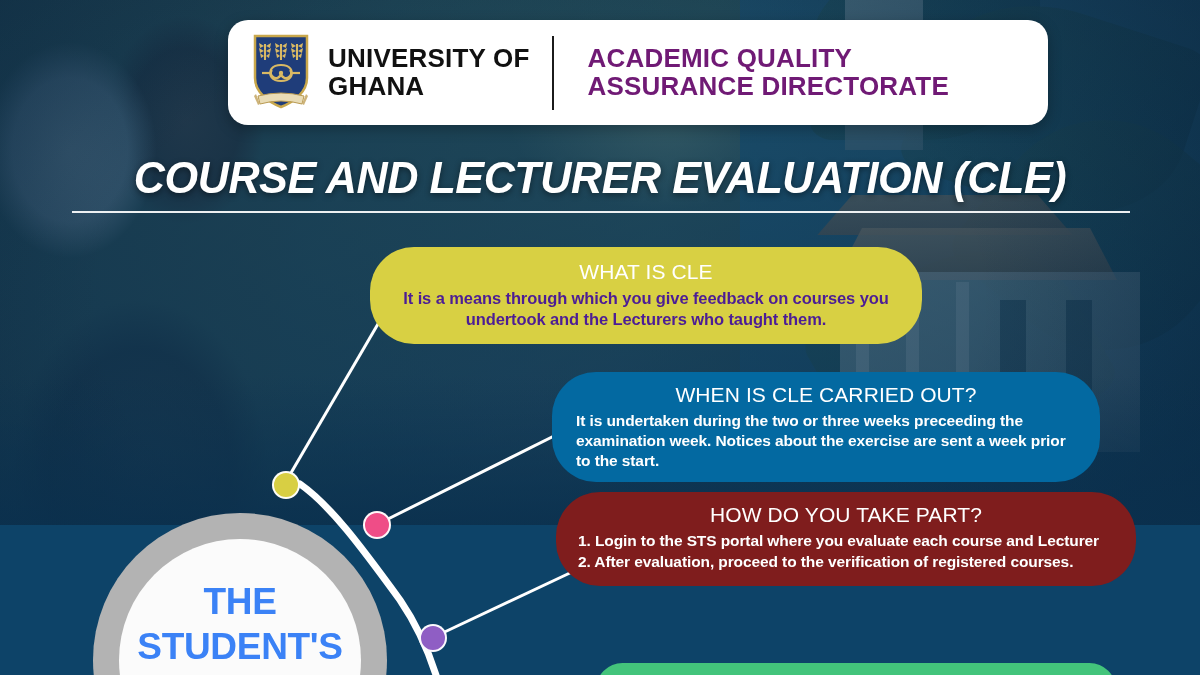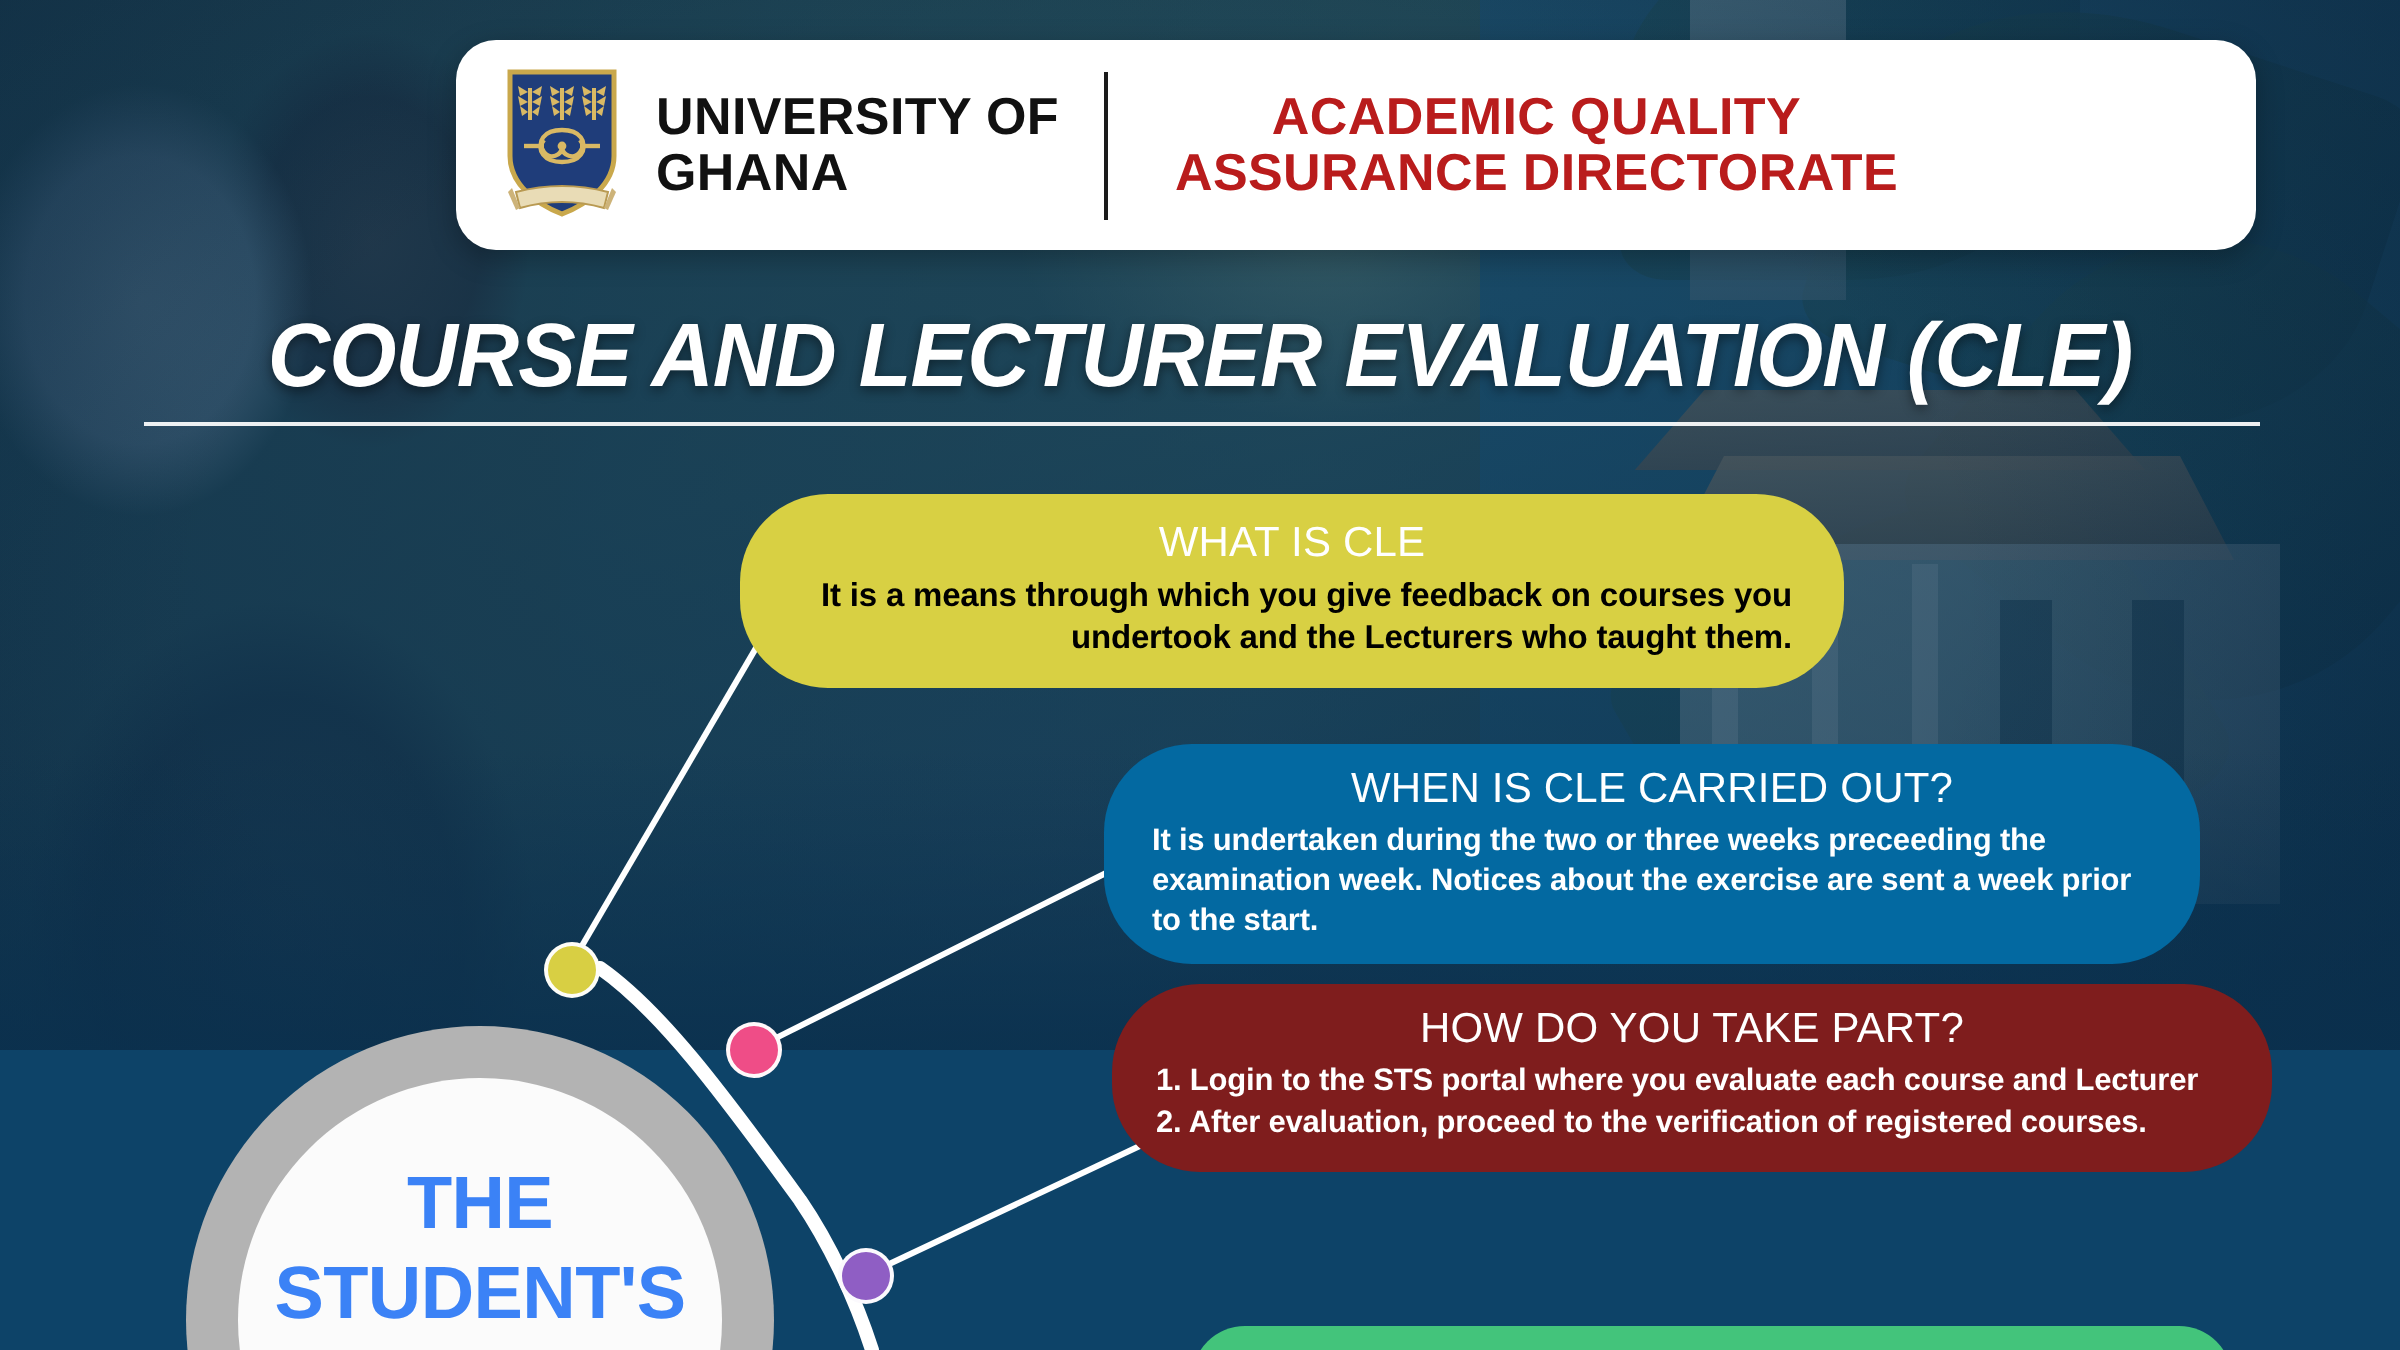--- a/index.html
+++ b/index.html
@@ -60,34 +60,34 @@
                       rgba(15,58,88,.60) 52%, rgba(13,52,82,.66) 76%, rgba(10,44,72,.80) 100%);
   }
   .bg-vign { position:absolute; inset:0;
     background:radial-gradient(ellipse 1100px 700px at 45% 45%, rgba(0,0,0,0) 40%, rgba(5,25,45,.55) 100%); }
   .bg-bottom { position:absolute; left:0; bottom:0; width:100%; height:300px;
     background:linear-gradient(180deg, rgba(10,45,74,0) 0%, rgba(10,48,78,.92) 55%, #0c4166 100%); }
   .bg-bottomflat { position:absolute; left:0; bottom:0; width:100%; height:150px; background:#0d4368; }
 
   
   .header-card {
-    position:absolute; left:228px; top:20px; width:900px; height:105px;
+    position:absolute; left:228px; top:20px; width:820px; height:105px;
     background:#ffffff; border-radius:20px; display:flex; align-items:center;
     box-shadow:0 4px 14px rgba(0,0,0,.28); padding:0 22px;
   }
   .crest { width:62px; height:78px; position:relative; flex:0 0 auto; margin-right:16px; }
   .crest svg { display:block; }
   .ug-name {
     font-weight:700; font-size:26px; line-height:1.06; color:#111;
     letter-spacing:.2px; white-space:nowrap; padding-right:22px;
   }
   .divider-v { width:2px; height:74px; background:#1b1b1b; flex:0 0 auto; }
   .aqad-name {
-    font-weight:700; font-size:26px; line-height:1.06; color:#b91c1c;
-    letter-spacing:.2px; white-space:nowrap; padding-left:34px;text-align:center;
+    font-weight:700; font-size:26px; line-height:1.06; color:#701a75;
+    letter-spacing:.2px; white-space:nowrap; padding-left:34px;
   }
 
   
   .title-wrap { position:absolute; left:0; top:152px; width:1200px; text-align:center;font-style:italic; }
   .main-title {
     font-size:45px; font-weight:700; color:#fff; letter-spacing:-.5px;
     transform:scaleX(.96); transform-origin:center;
     text-shadow:0 2px 6px rgba(0,0,0,.45);
     white-space:nowrap;
   }
@@ -121,21 +121,21 @@
   .card { position:absolute; border-radius:42px; color:#fff; padding:12px 26px 14px; }
   .card h3 {
     text-align:center; font-size:21px; font-weight:400; letter-spacing:.1px;
     margin-bottom:4px; line-height:1.2;
   }
   .card p { font-size:16.5px; font-weight:600; line-height:1.27; letter-spacing:-.1px; }
   .card p.num { margin-top:1px; }
 
   .card-yellow { left:370px; top:247px; width:552px; background:#d8d043; border-radius:44px; }
   .card-yellow h3 { color:#fff; }
-  .card-yellow p { color:#000000; text-align:right; }
+  .card-yellow p { color:#4c1d95; text-align:center; }
 
   .card-pink { left:552px; top:372px; width:548px; background:#0369a1; border-radius:44px; padding:10px 24px 12px; }
   .card-pink p { font-size:15.5px; }
 
   .card-purple { left:556px; top:492px; width:580px; background:#7f1d1d; border-radius:44px; padding:10px 22px 14px; }
   .card-purple p { font-size:15.5px; }
 
   .card-green { left:596px; top:663px; width:520px; background:#43c47b; border-radius:44px; padding:10px 24px 14px; }
   .card-green h3 { font-size:21px; }
 

